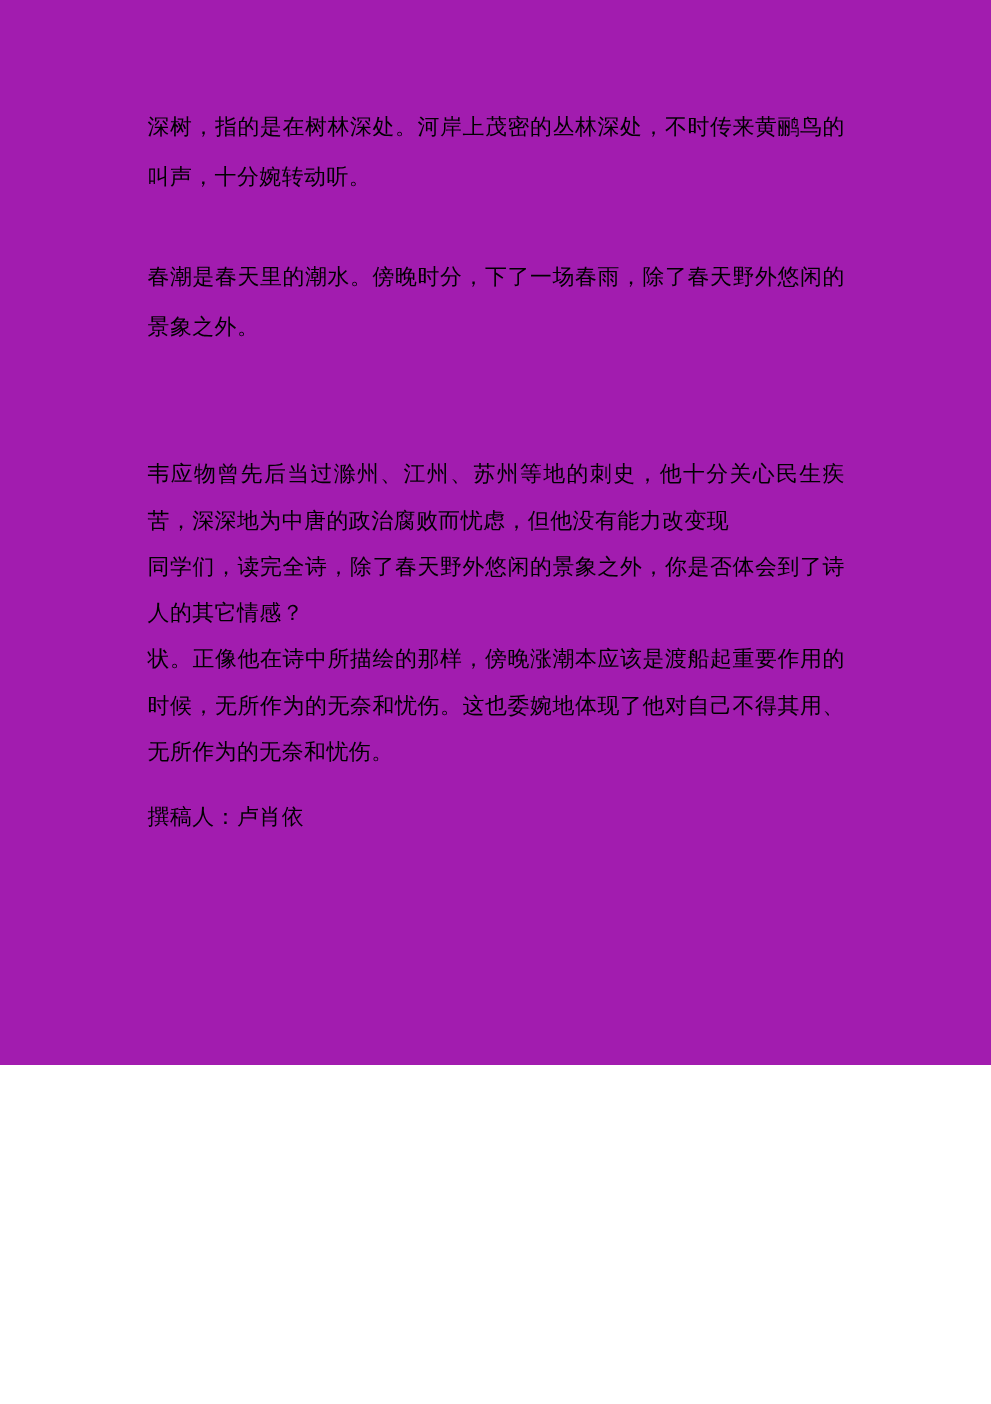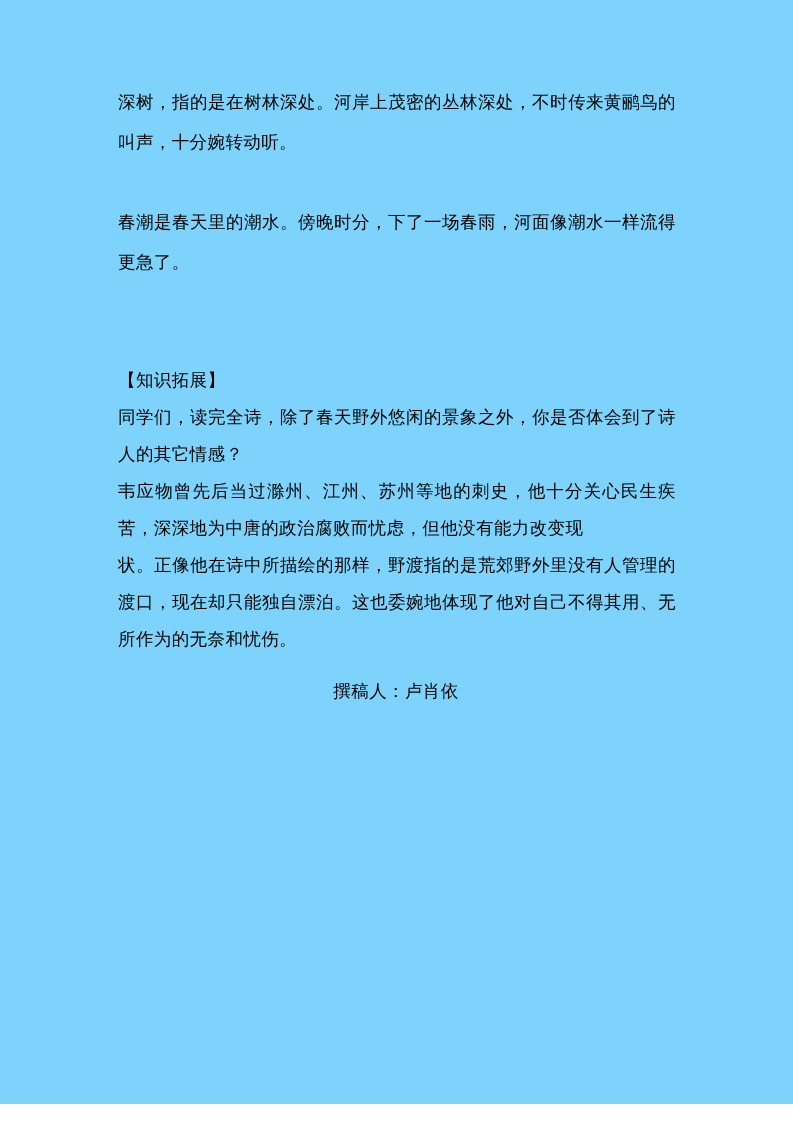--- a/index.html
+++ b/index.html
@@ -7,22 +7,22 @@
     padding: 0;
     background: #ffffff;
   }
   body {
     font-family: "DejaVu Sans", "Liberation Sans", sans-serif;
     color: #000000;
   }
   .page {
     position: relative;
     width: 793px;
-    height: 1104px;
-    background: #7dd3fc;
+    height: 852px;
+    background: #a21caf;
     box-sizing: border-box;
     overflow: hidden;
   }
   .content {
     position: absolute;
     left: 118px;
     top: 82px;
     width: 558px;
   }
   .para {
@@ -47,46 +47,45 @@
     line-height: 37px;
     letter-spacing: 0.4px;
     text-align: justify;
     margin: 0;
     white-space: pre-wrap;
   }
   .signoff {
     font-size: 17.5px;
     line-height: 38px;
     letter-spacing: 0.4px;
-    text-align: center;
+    text-align: left;
     margin: 0;
     padding-right: 2px;
   }
   .signoff-block {
     margin-top: 14px;
   }
 </style>
 </head>
 <body>
 
 <div class="page">
   <div class="content">
 
     <p class="para">深树，指的是在树林深处。河岸上茂密的丛林深处，不时传来黄鹂鸟的叫声，十分婉转动听。</p>
     <div class="spacer-block"></div>
 
-    <p class="para">春潮是春天里的潮水。傍晚时分，下了一场春雨，河面像潮水一样流得更急了。</p>
+    <p class="para">春潮是春天里的潮水。傍晚时分，下了一场春雨，除了春天野外悠闲的景象之外。</p>
     <div class="spacer-block"></div>
 
     <div class="spacer-block"></div>
 
-    <p class="section-title">【知识拓展】</p>
 
+    <p class="para-tight">韦应物曾先后当过滁州、江州、苏州等地的刺史，他十分关心民生疾苦，深深地为中唐的政治腐败而忧虑，但他没有能力改变现</p>
     <p class="para-tight">同学们，读完全诗，除了春天野外悠闲的景象之外，你是否体会到了诗人的其它情感？</p>
-    <p class="para-tight">韦应物曾先后当过滁州、江州、苏州等地的刺史，他十分关心民生疾苦，深深地为中唐的政治腐败而忧虑，但他没有能力改变现</p>
-    <p class="para-tight">状。正像他在诗中所描绘的那样，野渡指的是荒郊野外里没有人管理的渡口，现在却只能独自漂泊。这也委婉地体现了他对自己不得其用、无所作为的无奈和忧伤。</p>
+    <p class="para-tight">状。正像他在诗中所描绘的那样，傍晚涨潮本应该是渡船起重要作用的时候，无所作为的无奈和忧伤。这也委婉地体现了他对自己不得其用、无所作为的无奈和忧伤。</p>
 
     <div class="signoff-block">
       <p class="signoff">撰稿人：卢肖依</p>
     </div>
 
   </div>
 </div>
 
 </body></html>

